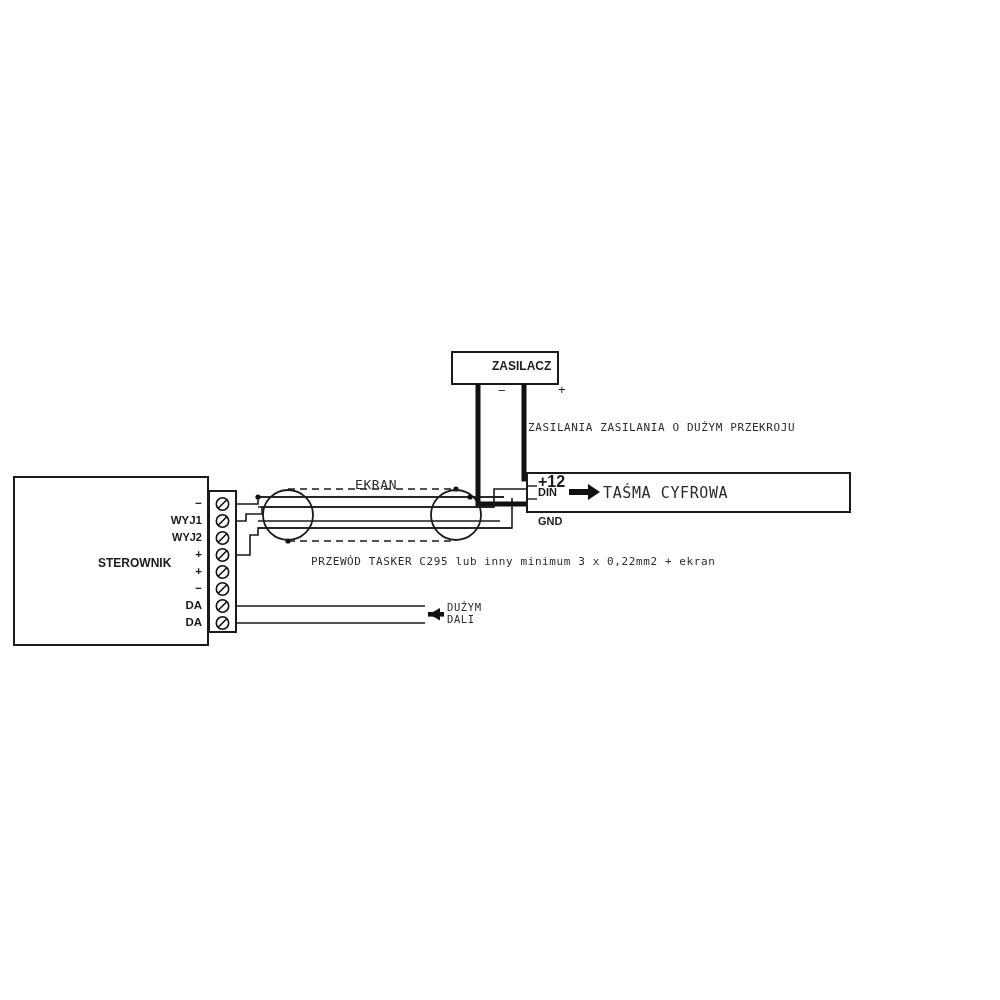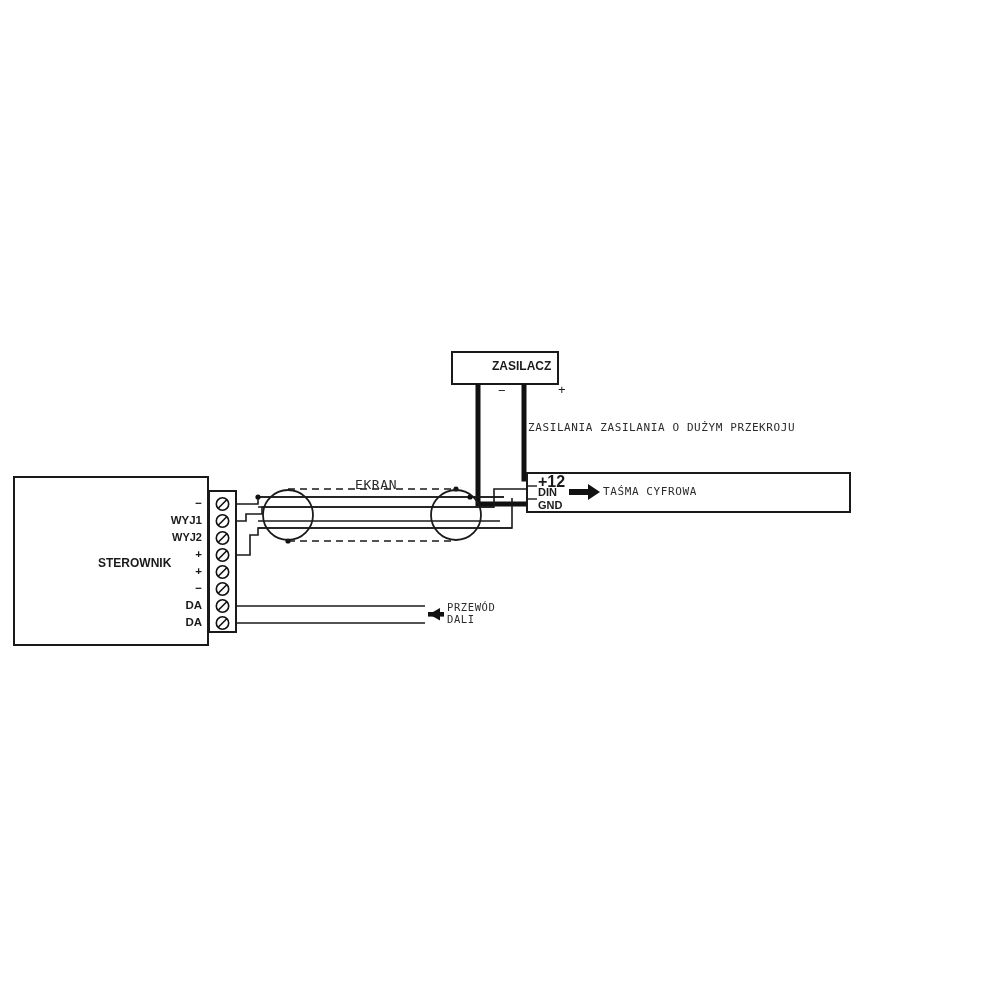--- a/index.html
+++ b/index.html
@@ -176,23 +176,24 @@
   <div class="lbl sans t-right" style="left:120px; top:515px; width:82px; font-size:11.5px;">WYJ1</div>
   <div class="lbl sans t-right" style="left:120px; top:532px; width:82px; font-size:11px;">WYJ2</div>
   <div class="lbl sans t-right" style="left:120px; top:549px; width:82px; font-size:11.5px;">+</div>
   <div class="lbl sans t-right" style="left:120px; top:566px; width:82px; font-size:11.5px;">+</div>
   <div class="lbl sans t-right" style="left:120px; top:583px; width:82px; font-size:11.5px;">−</div>
   <div class="lbl sans t-right" style="left:120px; top:600px; width:82px; font-size:11.5px;">DA</div>
   <div class="lbl sans t-right" style="left:120px; top:617px; width:82px; font-size:11.5px;">DA</div>
 
   <div class="lbl mono t-center" style="left:315px; top:478px; width:100px; font-size:13px;">EKRAN</div>
 
+  <div class="lbl mono t-left" style="left:311px; top:556px; font-size:11px;">PRZEWÓD TASKER C295 lub inny minimum 3 x 0,22mm2 + ekran</div>
 
   <div class="lbl sans t-left" style="left:538px; top:474px; font-size:16px;text-align:right;">+12</div>
   <div class="lbl sans t-left" style="left:538px; top:487px; font-size:11px;text-align:right;">DIN</div>
-  <div class="lbl sans t-left" style="left:538px; top:500px; font-size:11px;">GND</div>
+  <div class="lbl sans t-left" style="left:538px; top:516px; font-size:11px;">GND</div>
 
-  <div class="lbl mono t-left" style="left:603px; top:486px; font-size:11px;">TAŚMA CYFROWA</div>
+  <div class="lbl mono t-left" style="left:603px; top:486px; font-size:15px;">TAŚMA CYFROWA</div>
 
-  <div class="lbl mono t-left" style="left:447px; top:602px; font-size:10.5px;">PRZEWÓD</div>
+  <div class="lbl mono t-left" style="left:447px; top:602px; font-size:10.5px;">DUŻYM</div>
   <div class="lbl mono t-left" style="left:447px; top:614px; font-size:10.5px;text-align:center;">DALI</div>
 
 </div>
 
 </body></html>

